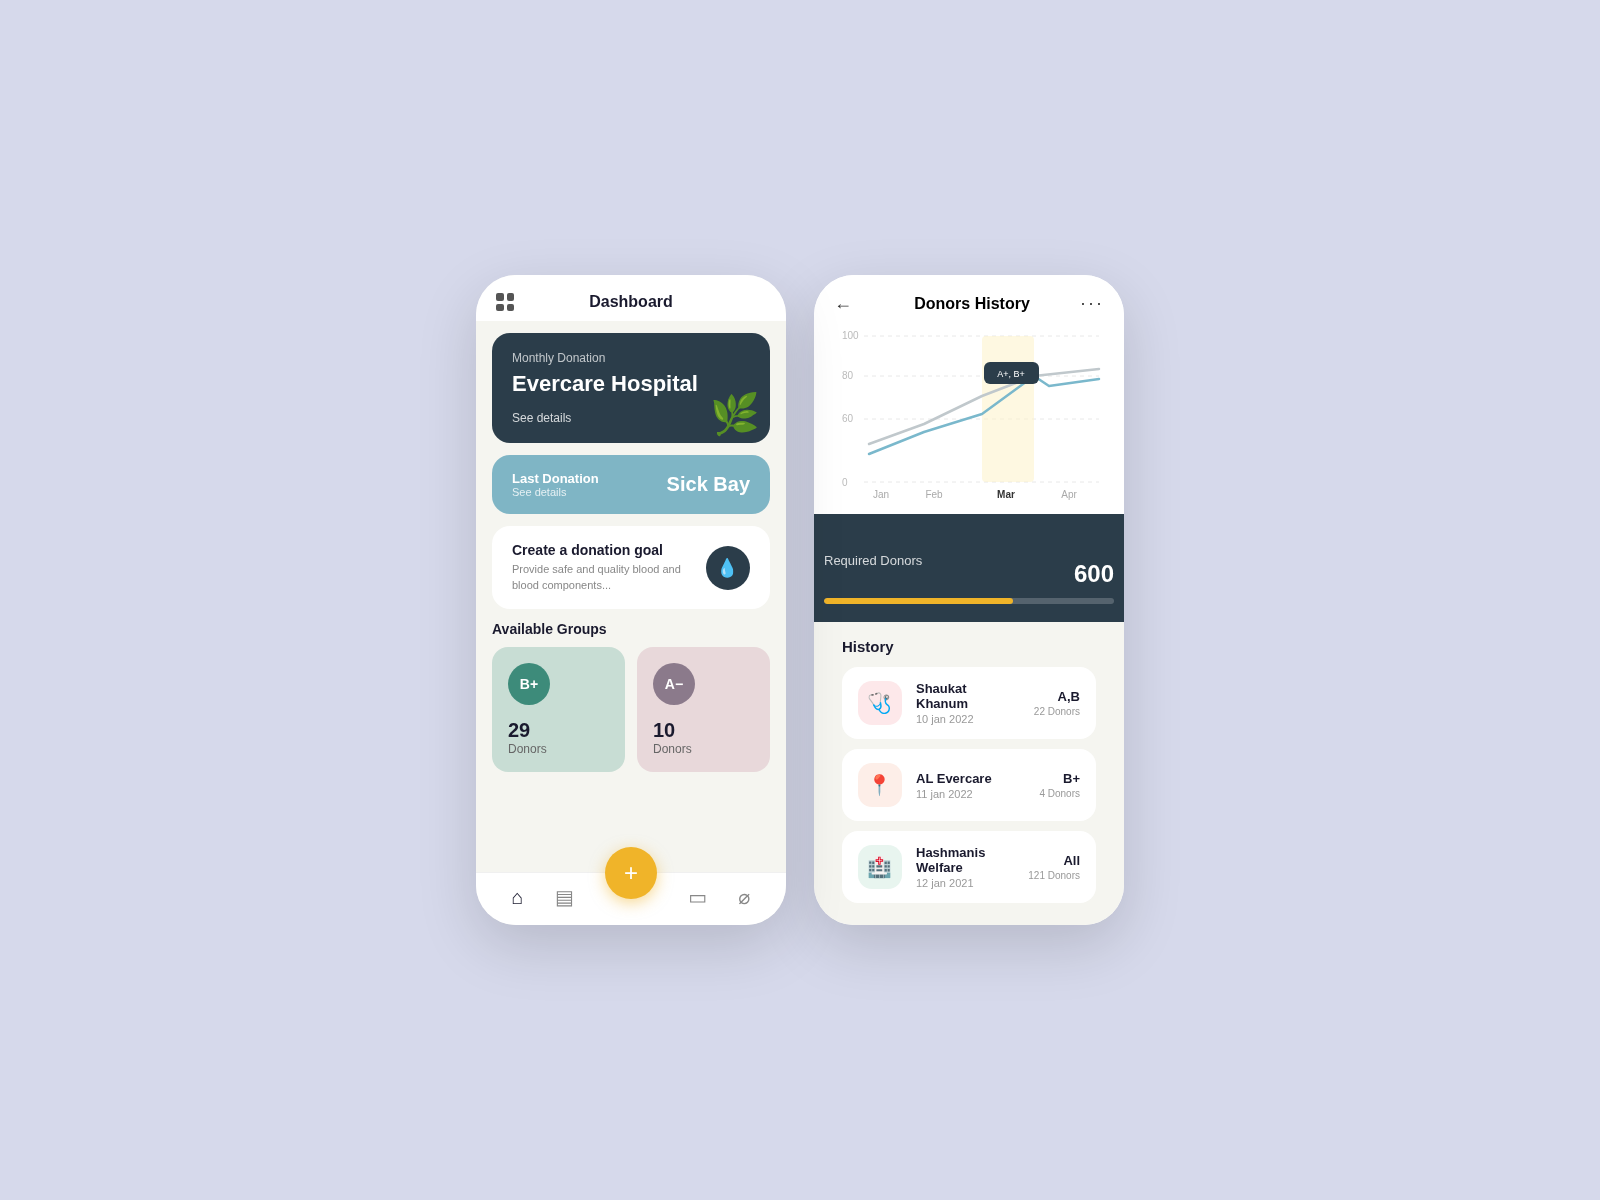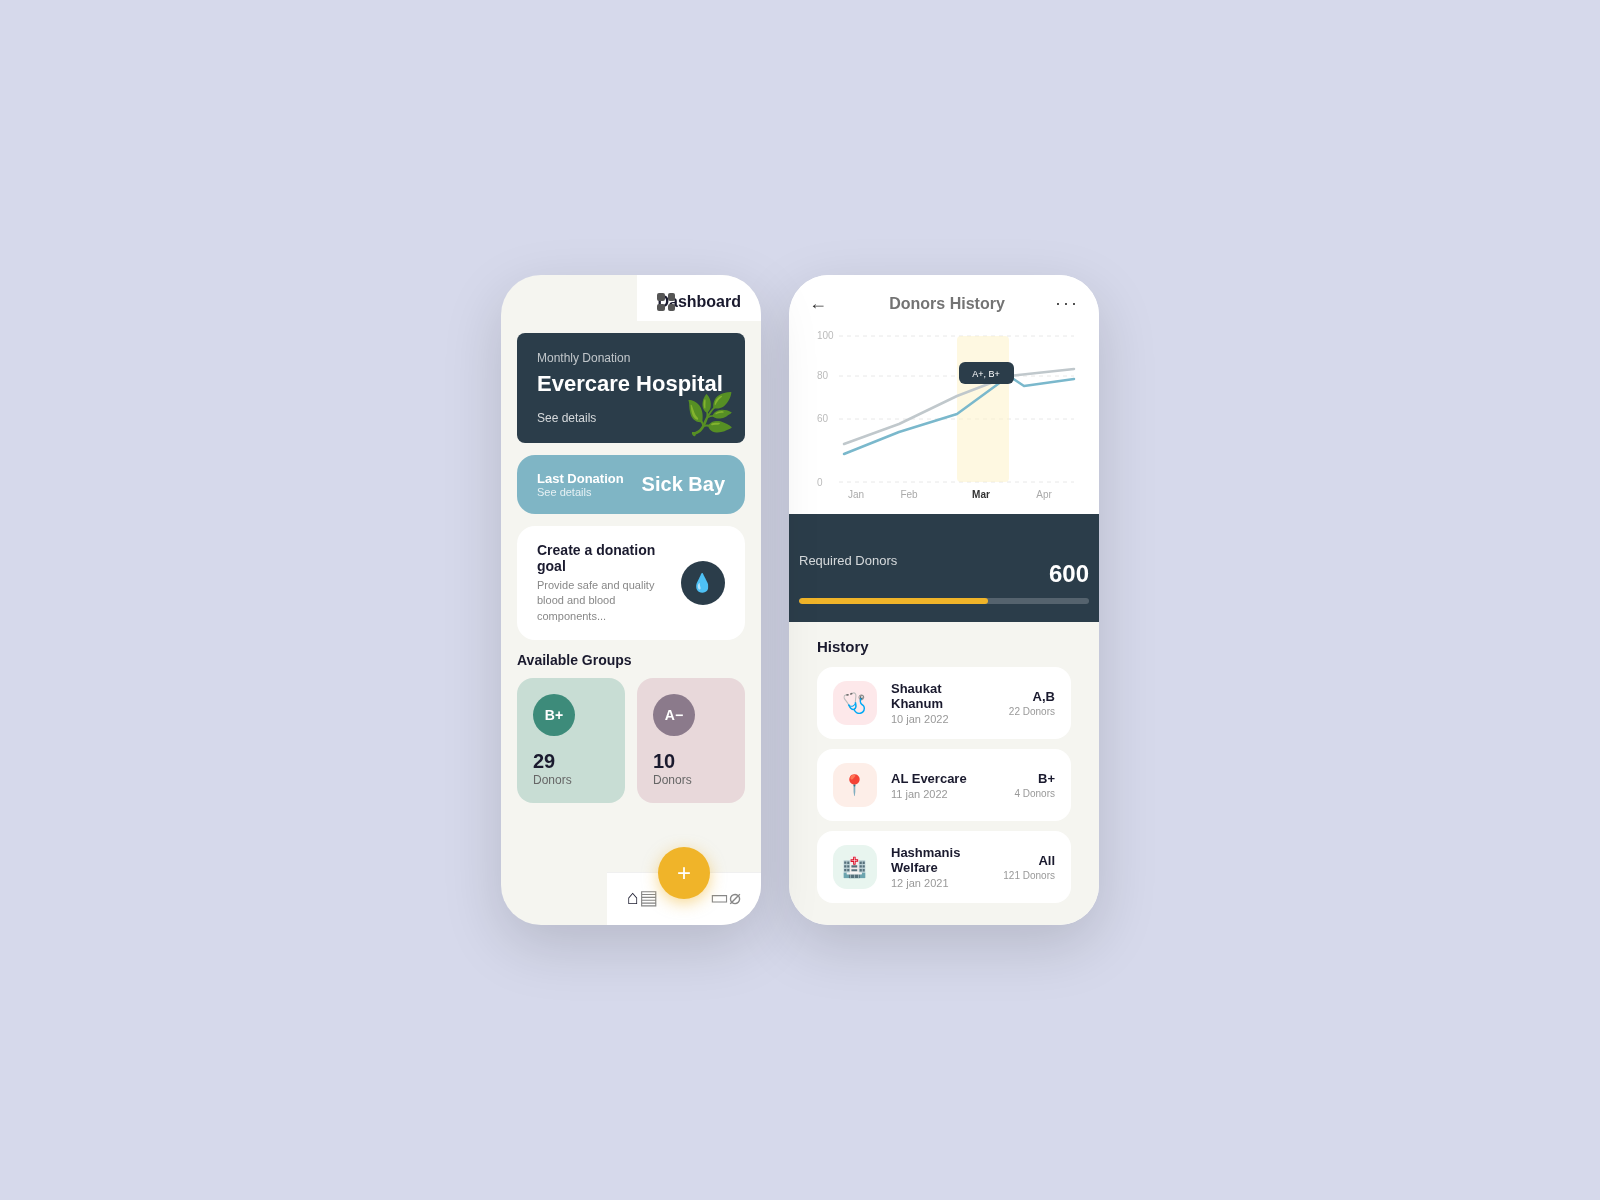--- a/index.html
+++ b/index.html
@@ -51,30 +51,29 @@
     }
     .handcare-title {
       color: white;
       font-size: 24px;
       font-weight: 600;
       letter-spacing: 0.5px;
     }
 
     
     .screen-dashboard {
-      width: 260px;
+      width: 310px;
       height: 650px;
       background: #f5f5f0;
       border-radius: 40px;
       overflow: hidden;
       box-shadow: 0 20px 60px rgba(0,0,0,0.15);
       display: flex;
       flex-direction: column;
       position: relative;
-      align-items: flex-end;
     }
     .dashboard-header {
       background: white;
       padding: 18px 20px 10px;
       display: flex;
       align-items: center;
       justify-content: center;
       position: relative;
     }
     .dashboard-grid-icon {
@@ -103,21 +102,21 @@
       display: flex;
       flex-direction: column;
       gap: 12px;
       scrollbar-width: none;
     }
     .dashboard-content::-webkit-scrollbar { display: none; }
 
     
     .monthly-card {
       background: #2b3d4a;
-      border-radius: 8px;
+      border-radius: 18px;
       padding: 18px 20px;
       position: relative;
       overflow: hidden;
       min-height: 110px;
     }
     .monthly-label {
       color: rgba(255,255,255,0.7);
       font-size: 12px;
       margin-bottom: 6px;
     }
@@ -308,21 +307,21 @@
       background: white;
     }
     .back-btn {
       font-size: 18px;
       color: #333;
       cursor: pointer;
     }
     .donors-title {
       font-size: 16px;
       font-weight: 700;
-      color: #737373;
+      color: #000000;
       margin-left: 12px;
     }
     .more-btn {
       color: #333;
       font-size: 18px;
       cursor: pointer;
       letter-spacing: 2px;
     }
 
     

